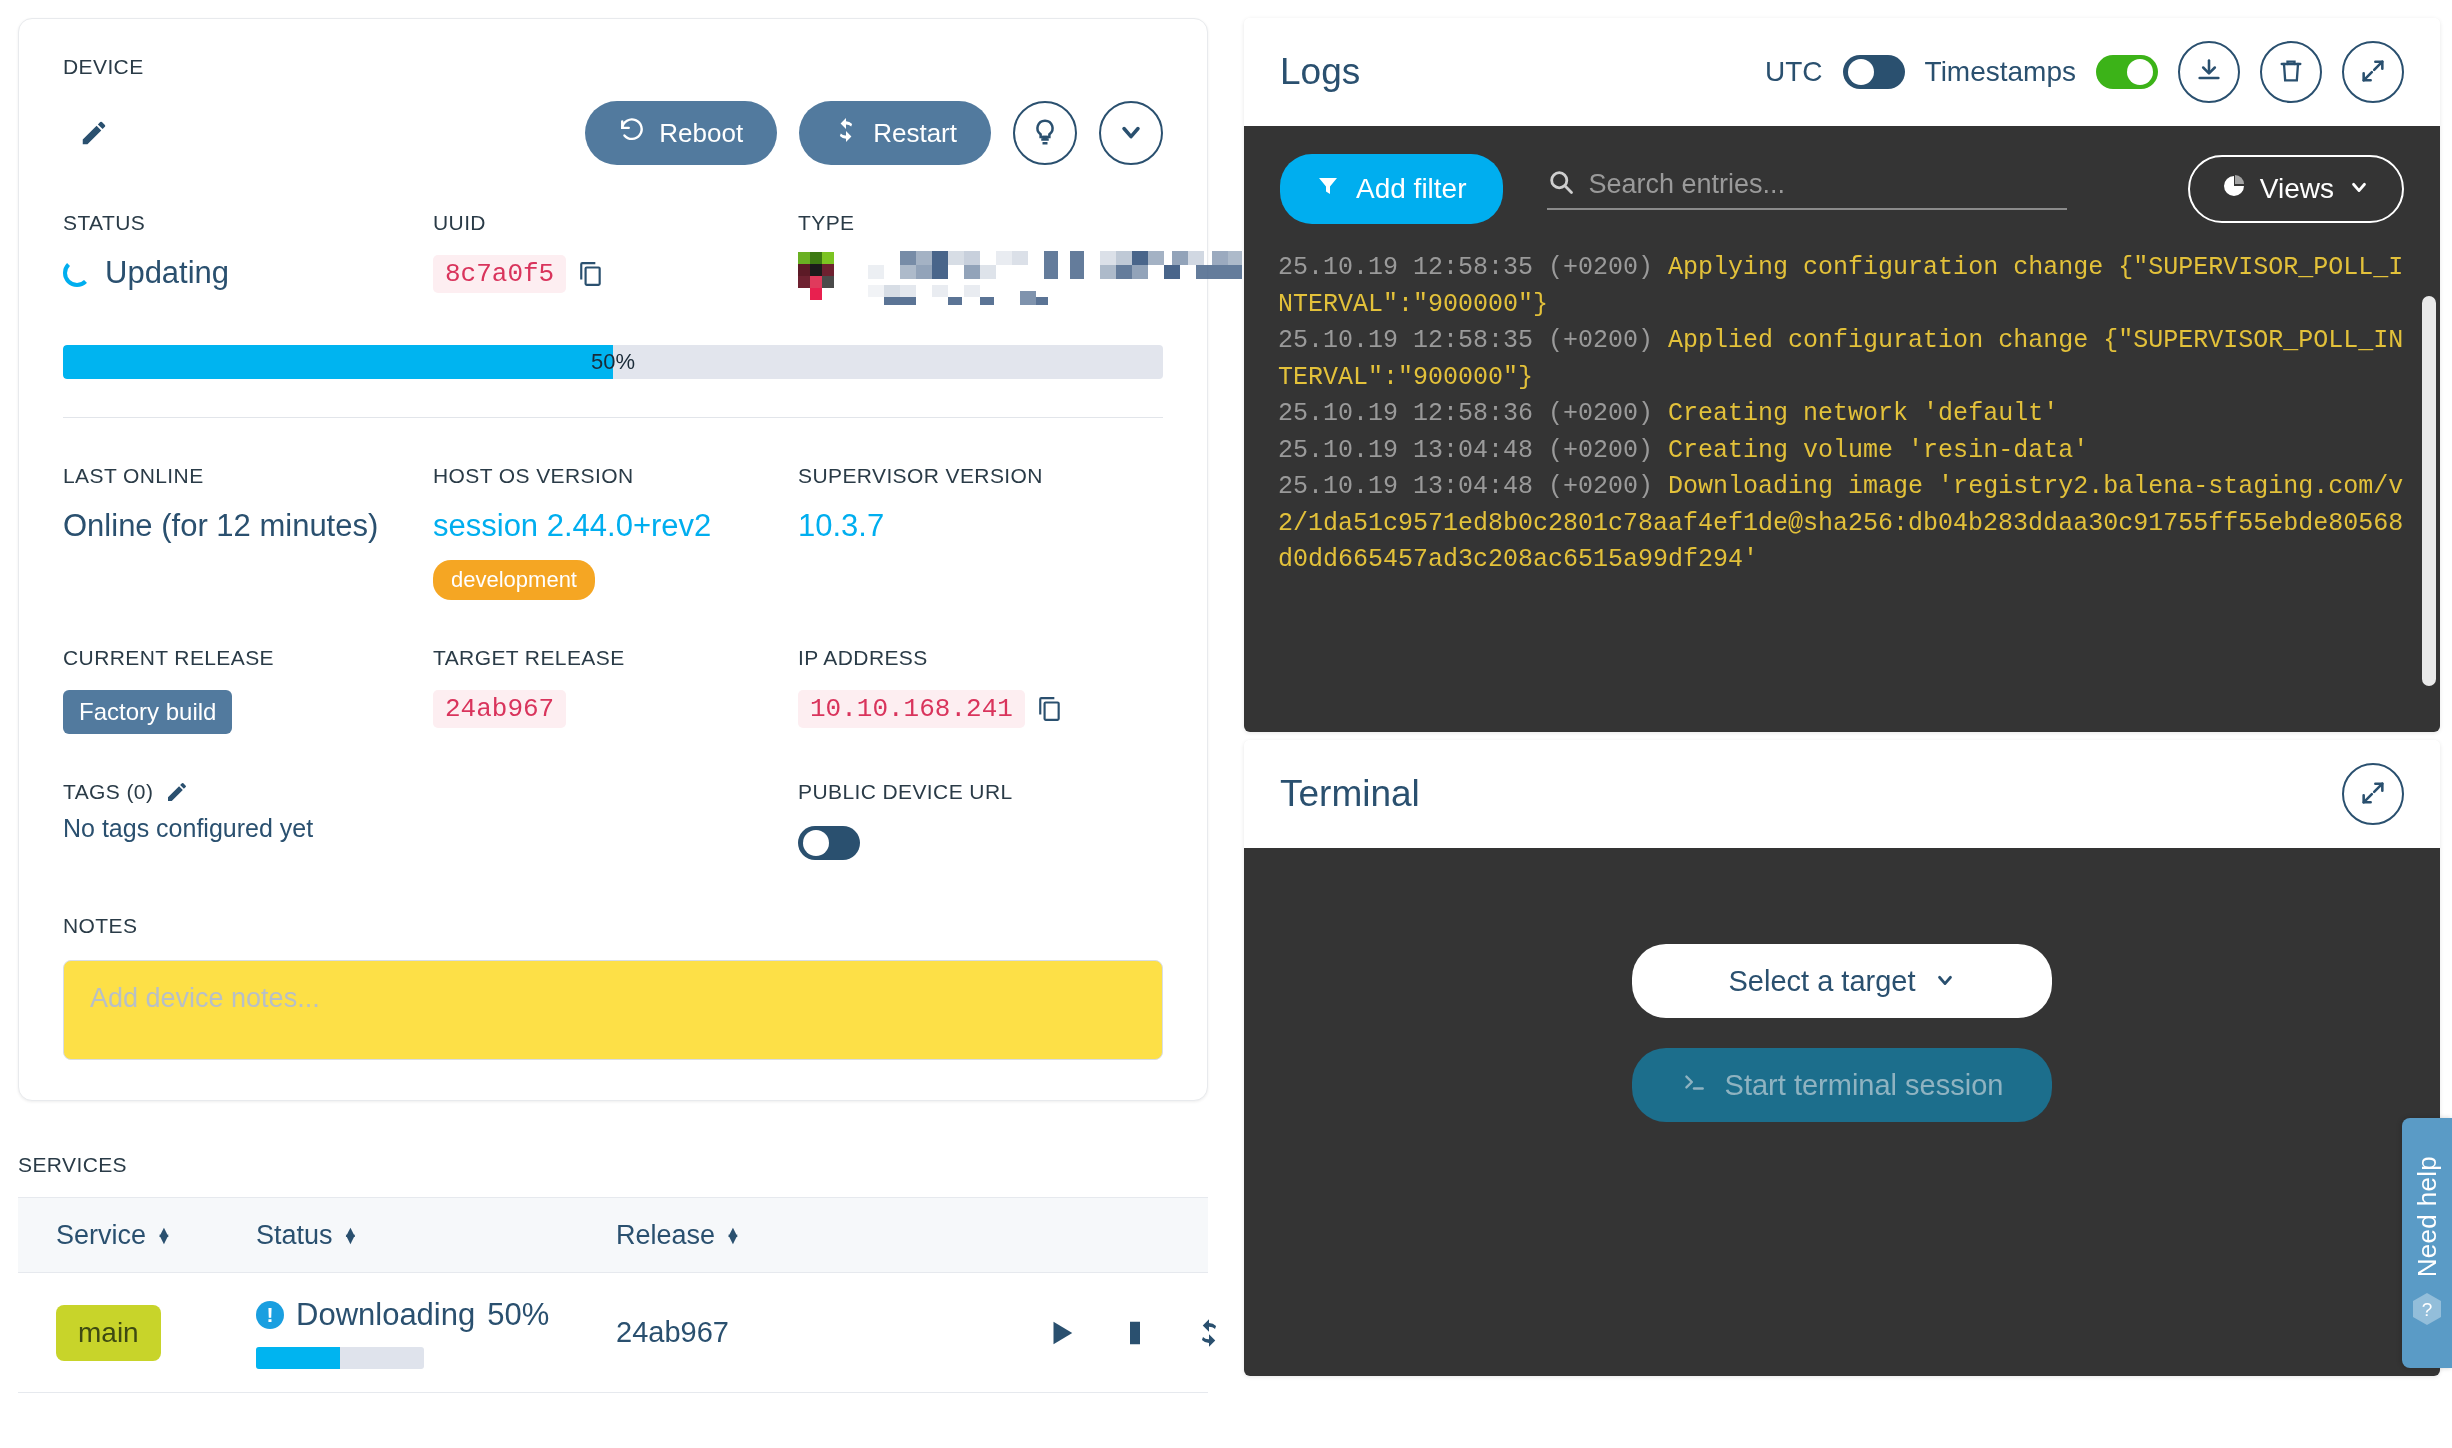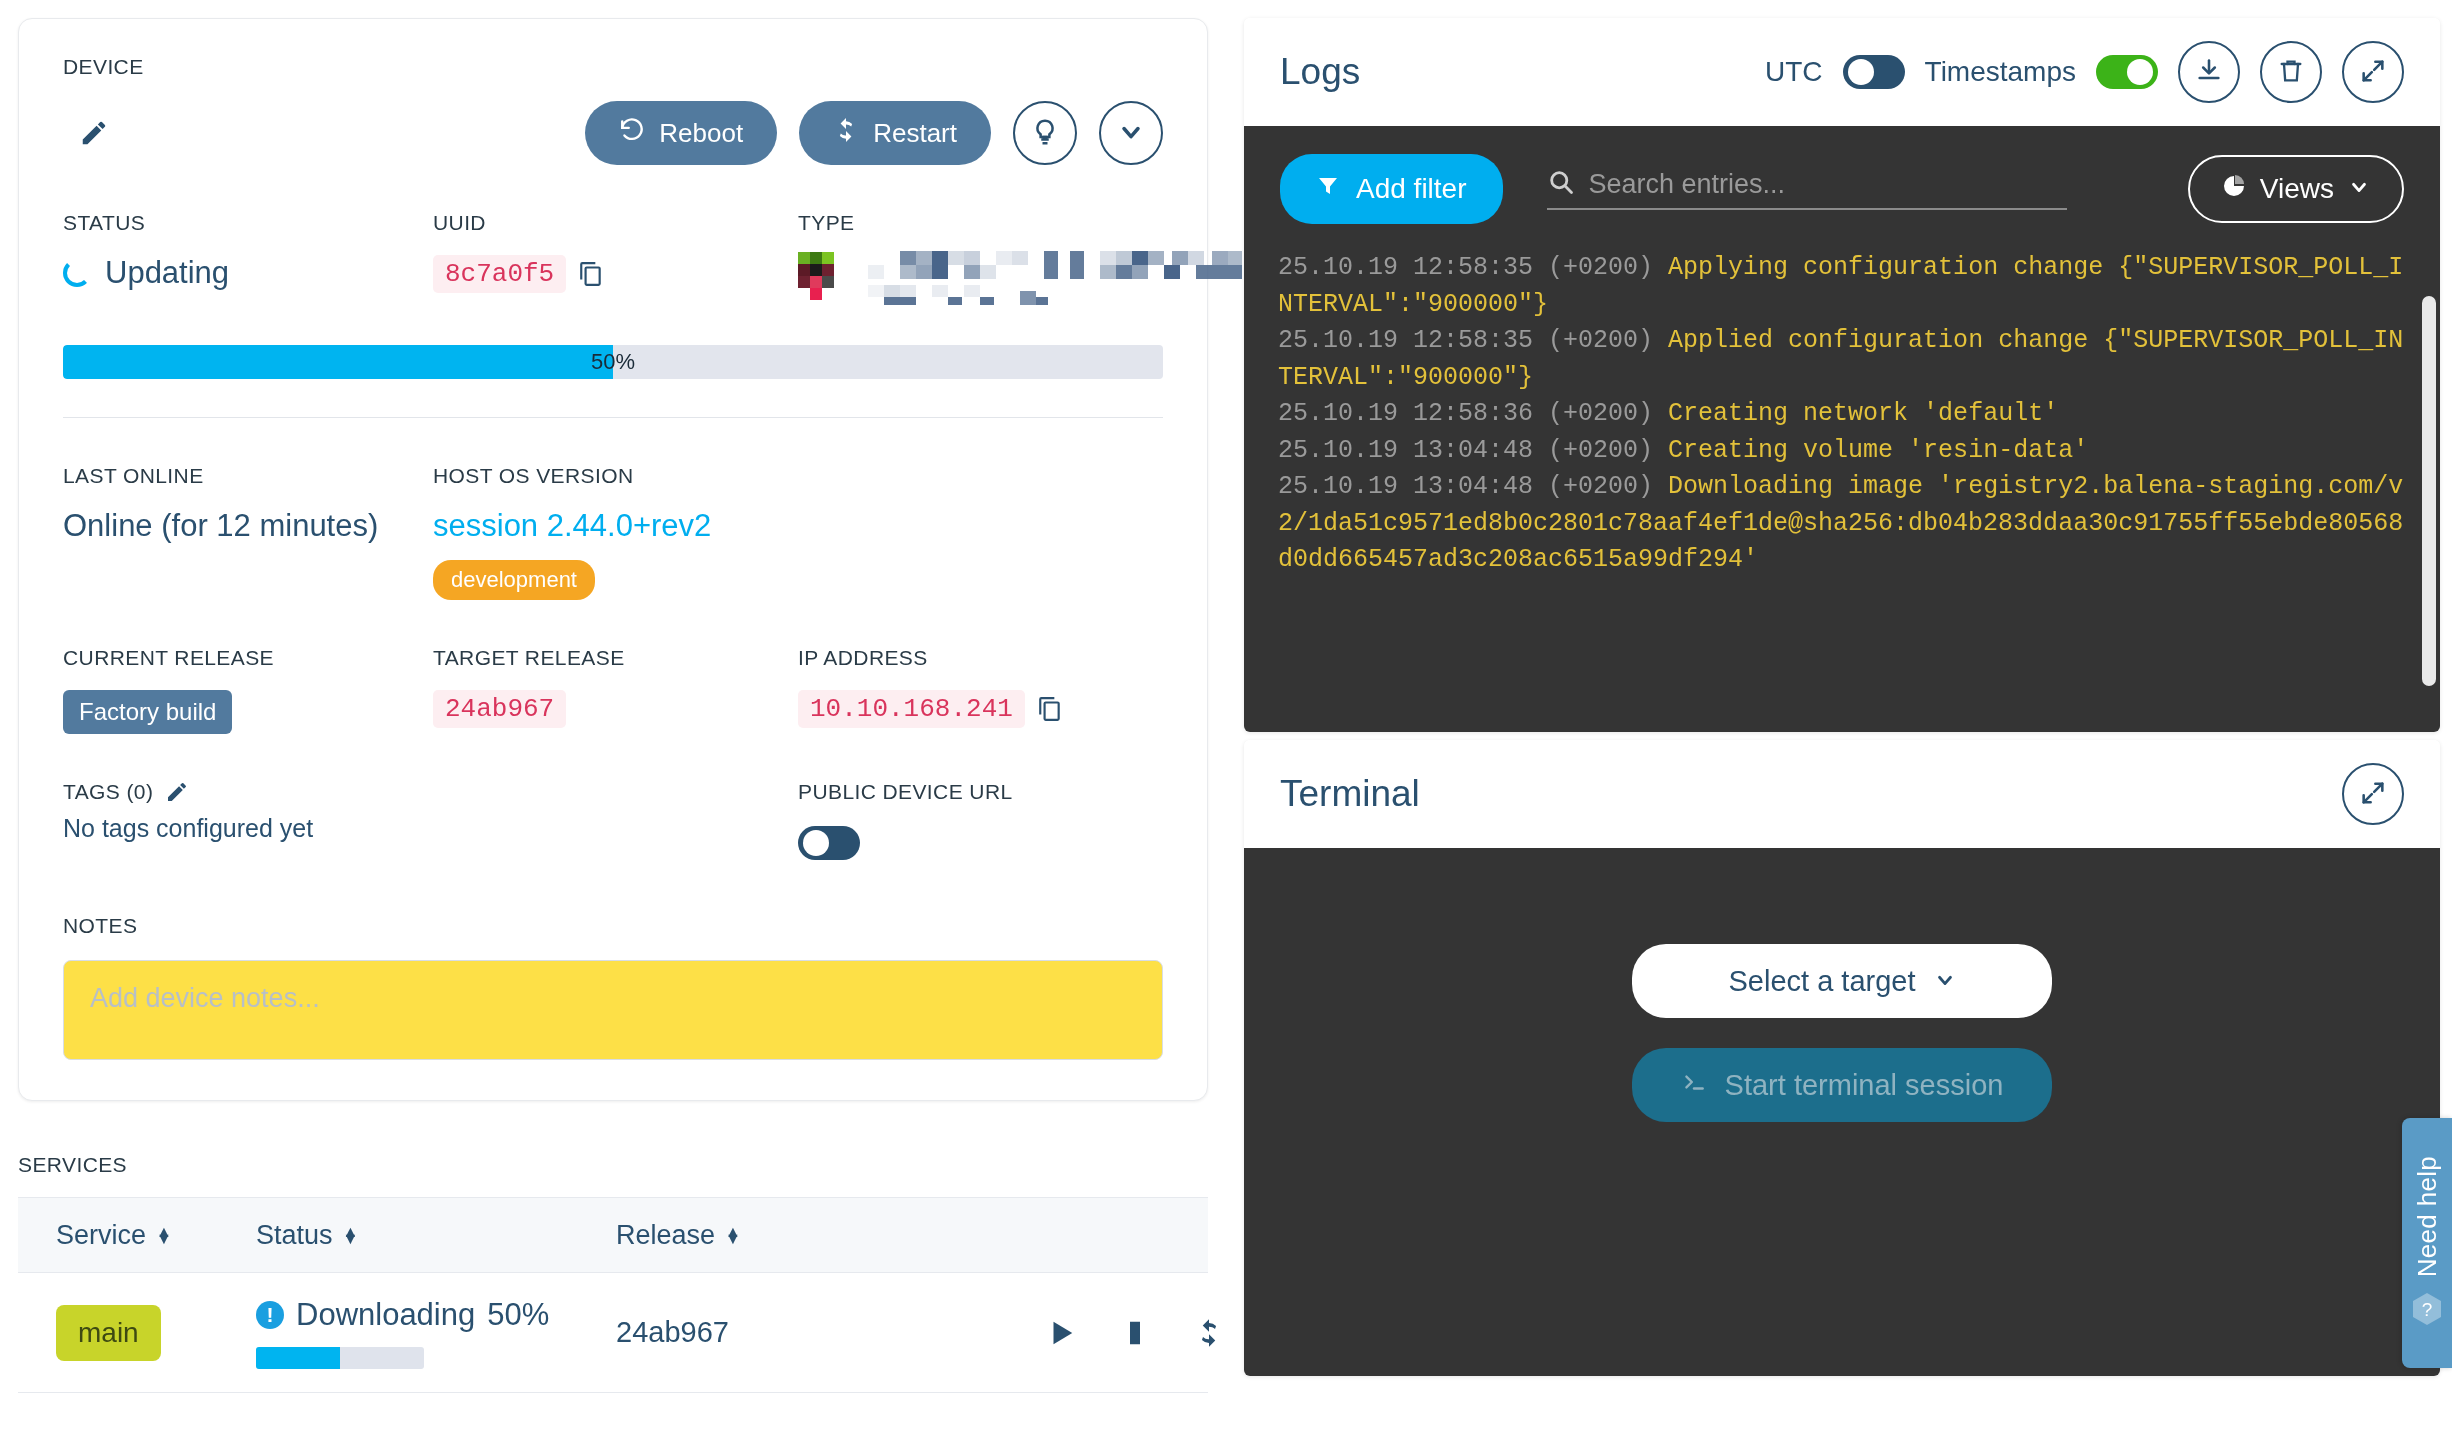--- a/index.html
+++ b/index.html
@@ -373,20 +373,24 @@
       <div class="grid3">
         <div>
           <div class="cell-label">LAST ONLINE</div>
           <div class="cell-val">Online (for 12 minutes)</div>
         </div>
         <div>
           <div class="cell-label">HOST OS VERSION</div>
           <div class="cell-val link">session 2.44.0+rev2</div>
           <div class="badge-dev">development</div>
         </div>
+        <div>
+          <div class="cell-label">SUPERVISOR VERSION</div>
+          <div class="cell-val link">10.3.7</div>
+        </div>
       </div>
 
       <div class="grid3">
         <div>
           <div class="cell-label">CURRENT RELEASE</div>
           <div class="cell-val">
             <span class="badge-factory">Factory build</span>
           </div>
         </div>
         <div>

